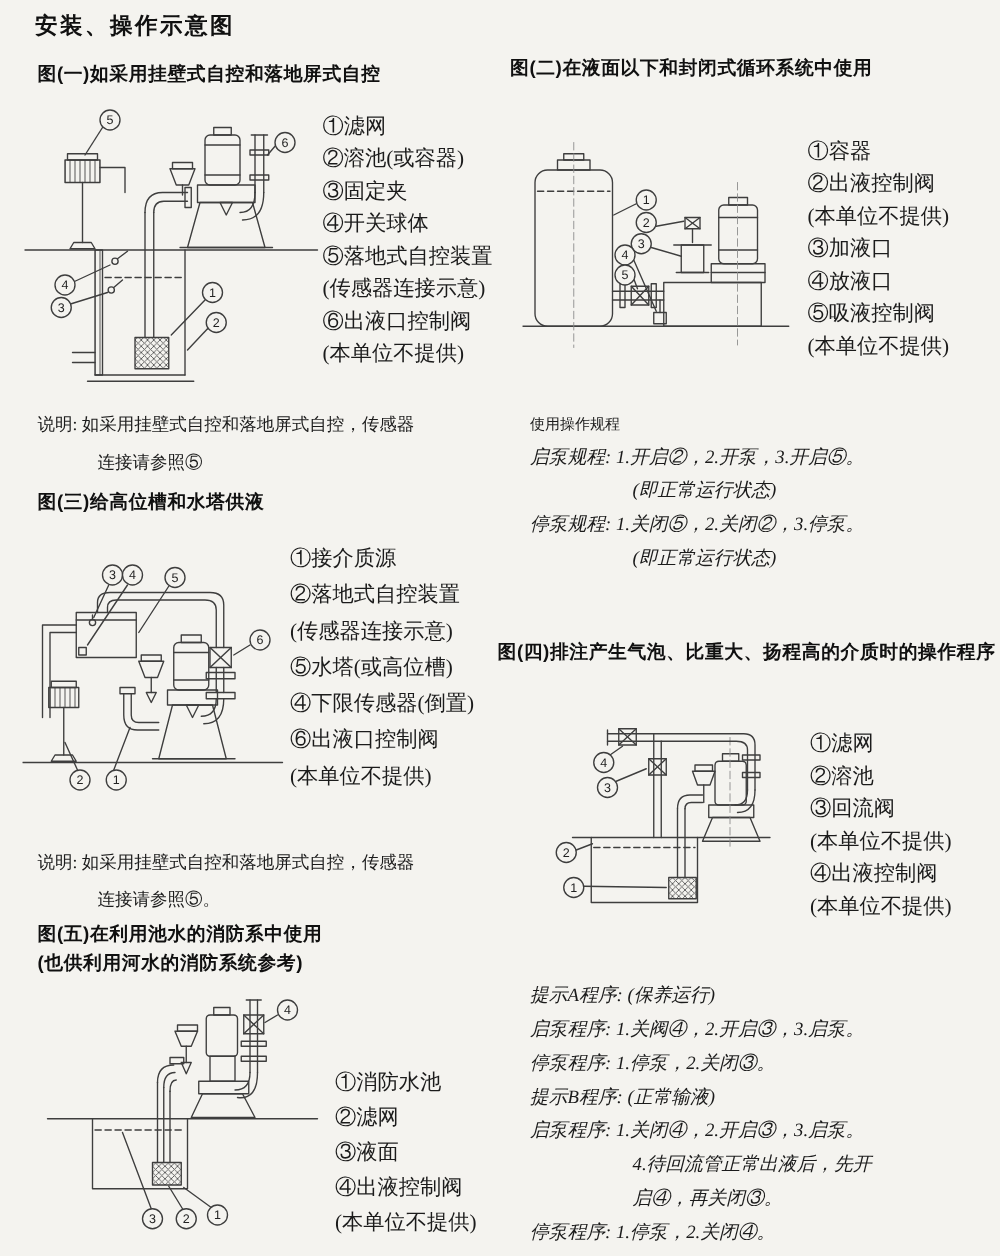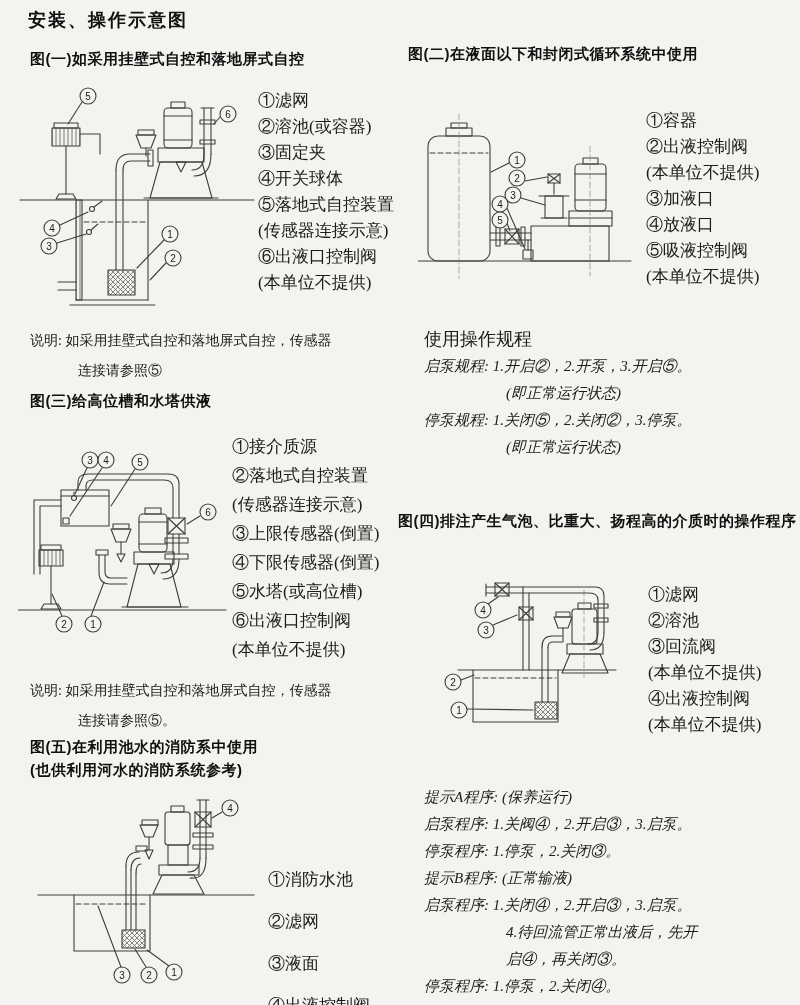--- a/index.html
+++ b/index.html
@@ -11,25 +11,25 @@
   }
   .abs{position:absolute;}
   .h{
     font-family:"Liberation Sans","DejaVu Sans",sans-serif;
     font-weight:bold;font-size:15px;color:#101010;letter-spacing:.5px;
     white-space:nowrap;
   }
   .page-title{font-size:18px;letter-spacing:2px;}
   .legend .legend-item{font-size:17px;white-space:nowrap;}
   .lh26 .legend-item{line-height:26px;}
-  .lh28 .legend-item{line-height:28px;margin-top:14px;}
+  .lh28 .legend-item{line-height:28px;}
   .lh29 .legend-item{line-height:29px;}
   .note-line{font-size:14px;line-height:30px;white-space:nowrap;}
   .note-line.indent-note{padding-left:48px;}
-  .ops-title{font-size:18px;line-height:27px;}
+  .ops-title{font-size:12px;line-height:27px;}
   .proc .proc-line{font-size:15px;line-height:27px;white-space:nowrap;font-style:italic;}
   .proc .proc-line.indent{padding-left:82px;}
   
   svg.fig line, svg.fig path, svg.fig rect, svg.fig circle{
     stroke:#3e3e3e;stroke-width:1.1;fill:none;
     stroke-linecap:round;stroke-linejoin:round;
   }
   svg.fig .dash{stroke-dasharray:5 3;}
   svg.fig .thin{stroke-width:.7;stroke:#8a8a8a;stroke-dasharray:6 3;}
   svg.fig .fx{fill:url(#xh);}
@@ -256,23 +256,22 @@
         <circle r="8"></circle>
         <text y="3.5">1</text>
       </g>
   </g>
 </svg>
 
 <div class="abs legend lh29" style="left:232px;top:432px">
     <div class="legend-item">①接介质源</div>
     <div class="legend-item">②落地式自控装置</div>
     <div class="legend-item">(传感器连接示意)</div>
-    <div class="legend-item">③上限传感器(倒置)</div>
+    <div class="legend-item">⑤水塔(或高位槽)</div>
     <div class="legend-item">④下限传感器(倒置)</div>
-    <div class="legend-item">⑤水塔(或高位槽)</div>
     <div class="legend-item">⑥出液口控制阀</div>
     <div class="legend-item">(本单位不提供)</div>
   </div>
 
 <div class="abs" style="left:30px;top:676px">
   <div class="note-line">说明: 如采用挂壁式自控和落地屏式自控，传感器</div>
   <div class="note-line indent-note">连接请参照⑤。</div>
 </div>
 
 <div class="abs h" style="left:30px;top:738px">图(五)在利用池水的消防系中使用</div>

